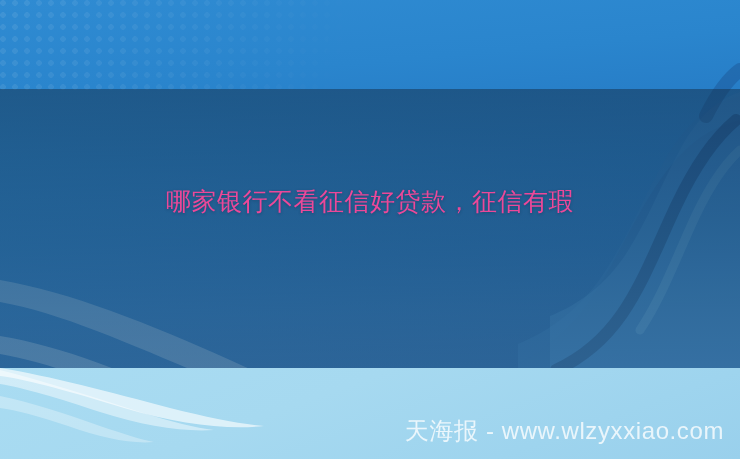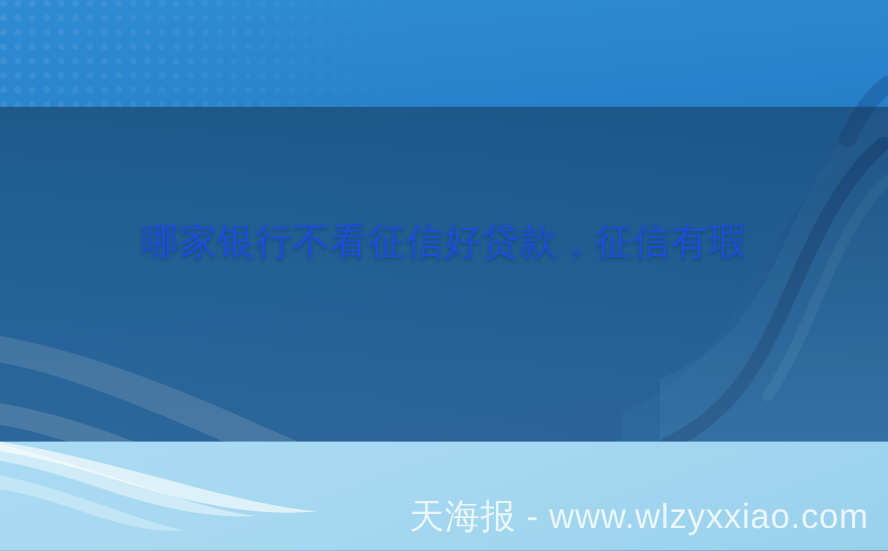--- a/index.html
+++ b/index.html
@@ -93,38 +93,38 @@
     height: 91px;
   }
 
   
   .headline {
     position: absolute;
     left: 0;
     right: 0;
     top: 176px;
     text-align: center;
-    color: #1d4ed8;
-    font-size: 31px;
+    color: #ec4899;
+    font-size: 25px;
     line-height: 51px;
     letter-spacing: 0.5px;
     font-weight: 400;
     padding: 0 34px;
     box-sizing: border-box;
     text-shadow: 0 1px 3px rgba(10,30,50,0.30);
   }
   .headline span { display: block; }
 
   
   .watermark {
     position: absolute;
     right: 16px;
     top: 411px;
     color: rgba(255,255,255,0.78);
-    font-size: 29px;
+    font-size: 24px;
     line-height: 40px;
     letter-spacing: 0.6px;
     white-space: nowrap;
   }
 </style>
 </head>
 <body>
 
 <div id="banner">
 

